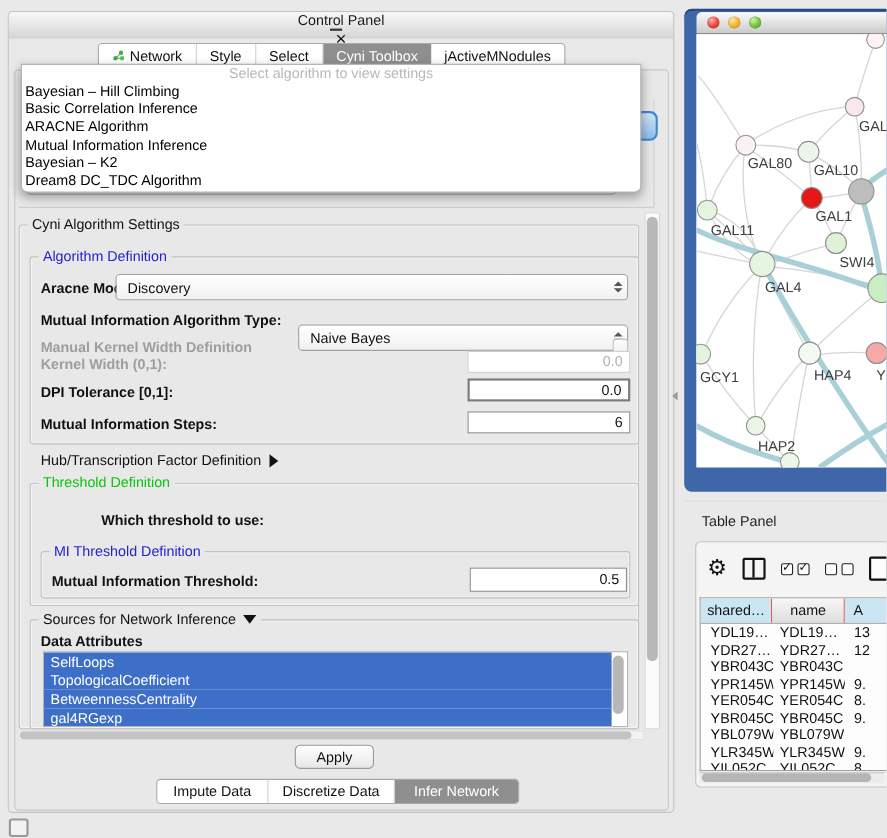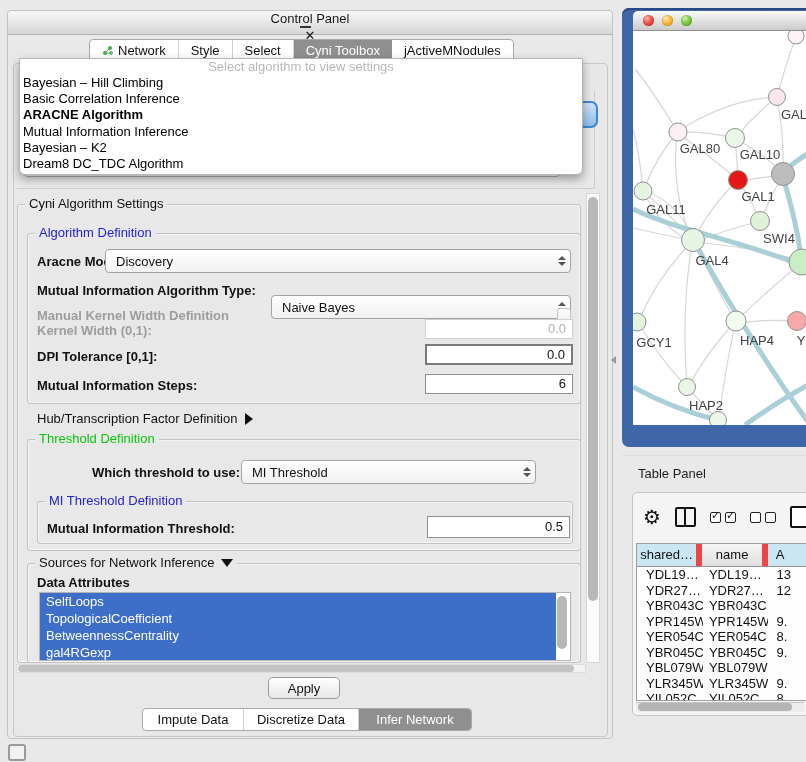--- a/index.html
+++ b/index.html
@@ -30,21 +30,21 @@
   #top-tabs{left:81px;top:28px;z-index:5;}
   #bottom-tabs{left:134px;top:697px;z-index:5;}
   .net-tab-icon{width:11px;height:11px;margin-right:5px;}
 
   
   #algo-popup{left:11px;top:47px;width:562px;height:115px;background:#fff;
     border:1px solid #b5b5b5;border-radius:0 0 6px 6px;z-index:50;
     box-shadow:0 4px 10px rgba(0,0,0,.35);overflow:hidden;}
   .popup-hint{height:16px;line-height:16px;text-align:center;color:#b8b8b8;}
   .algo-item{height:16.2px;line-height:16.2px;padding-left:3px;color:#000;}
-  .algo-item.sel{font-weight:bold;}
+  .algo-item.sel{font-weight:normal;}
 
   
   #hidden-combo{left:15px;top:140px;width:538px;height:26px;background:#fcfcfc;border:1px solid #ababab;
     border-radius:5px;line-height:26px;padding-left:12px;color:#b9b9b9;z-index:2;box-sizing:border-box;}
   #hidden-group-line{left:9px;top:177px;width:578px;height:1px;background:#cdcdcd;z-index:1;}
   #hidden-group-right{left:586px;top:80px;width:1px;height:97px;background:#cdcdcd;z-index:1;}
   #blue-spinner-fragment{left:569px;top:90px;width:21px;height:27px;border:2.5px solid #3d87d0;
     border-radius:7px;background:linear-gradient(#cfe4f7,#8fbfec);z-index:3;box-sizing:border-box;}
 
   
@@ -121,21 +121,21 @@
   .ticon.cols{width:17px;height:16px;border:2px solid #111;border-radius:2px;position:relative;background:#f4f4f4;}
   .ticon.cols::after{content:"";position:absolute;left:50%;top:0;bottom:0;width:2px;background:#111;transform:translateX(-50%);}
   .cb-pair{display:flex;gap:4px;}
   .cb{width:9px;height:9px;border:1.5px solid #222;border-radius:2px;position:relative;background:#fdfdfd;}
   .cb.checked::after{content:"✓";position:absolute;top:-4px;left:0;font-size:11px;font-weight:bold;color:#111;}
   .ticon.file{width:14px;height:18px;border:2px solid #111;border-radius:2px;background:#fdfdfd;}
 
   #tp-table{left:3px;top:50px;width:186px;height:158px;background:#fdfdfd;border:1px solid #9f9f9f;
     border-right:none;box-sizing:border-box;overflow:hidden;}
   .thead{display:flex;height:22px;border-bottom:1px solid #8f8f8f;}
-  .th{line-height:22px;text-align:center;border-right:6px solid #ef4444;box-sizing:border-box;overflow:hidden;white-space:nowrap;}
+  .th{line-height:22px;text-align:center;border-right:1px solid #ef4444;box-sizing:border-box;overflow:hidden;white-space:nowrap;}
   .th.blue{background:var(--hdr-blue,#cbe6f3);}
   .th.gray{background:linear-gradient(#f6f6f6,#dedede);}
   .th.c1{width:74px;}.th.c2{width:74px;}.th.c3{width:60px;text-align:left;padding-left:8px;}
   #tbody{position:absolute;left:0;top:23px;right:0;bottom:0;overflow:hidden;}
   .trow{display:flex;height:15.5px;line-height:15.5px;}
   .tcell{overflow:hidden;white-space:nowrap;box-sizing:border-box;}
   .tcell.c1{width:74px;padding-left:9px;}
   .tcell.c2{width:74px;padding-left:6px;}
   .tcell.c3{width:60px;padding-left:8px;}
   #tp-hscroll{left:3px;top:209px;width:168px;height:10px;background:#ececec;border-top:1px solid #c6c6c6;box-sizing:border-box;}
@@ -246,27 +246,20 @@
     <div class="abs field med" style="left:417px;top:363px;width:148px;height:20px;line-height:18px;">6</div>
 
     <span class="abs lbl" style="left:29px;top:400px;">
       <span>Hub/Transcription Factor Definition</span><span class="tri-right"></span>
     </span>
 
     <div class="abs group" style="left:19px;top:428px;width:552px;height:110px;"></div>
     <span class="gtitle green" style="left:27px;top:421px;">Threshold Definition</span>
 
     <span class="abs lbl bold" style="left:84px;top:454px;">Which threshold to use:</span>
-    <div class="abs combo" style="left:233px;top:449px;width:295px;">
-      <span class="combo-text">MI Threshold</span>
-      <span class="spinner">
-          <i class="up"></i>
-          <i class="dn"></i>
-        </span>
-    </div>
 
     <div class="abs group" style="left:29px;top:490px;width:534px;height:41px;"></div>
     <span class="gtitle blue" style="left:37px;top:483px;">MI Threshold Definition</span>
 
     <span class="abs lbl bold" style="left:39px;top:510px;">Mutual Information Threshold:</span>
     <div class="abs field med" style="left:419px;top:505px;width:143px;height:22px;line-height:20px;">0.5</div>
 
     <div class="abs group" style="left:19px;top:552px;width:552px;height:98px;"></div>
     <span class="gtitle" style="left:27px;top:545px;">
       <span>Sources for Network Inference</span><span class="tri-down"></span>

